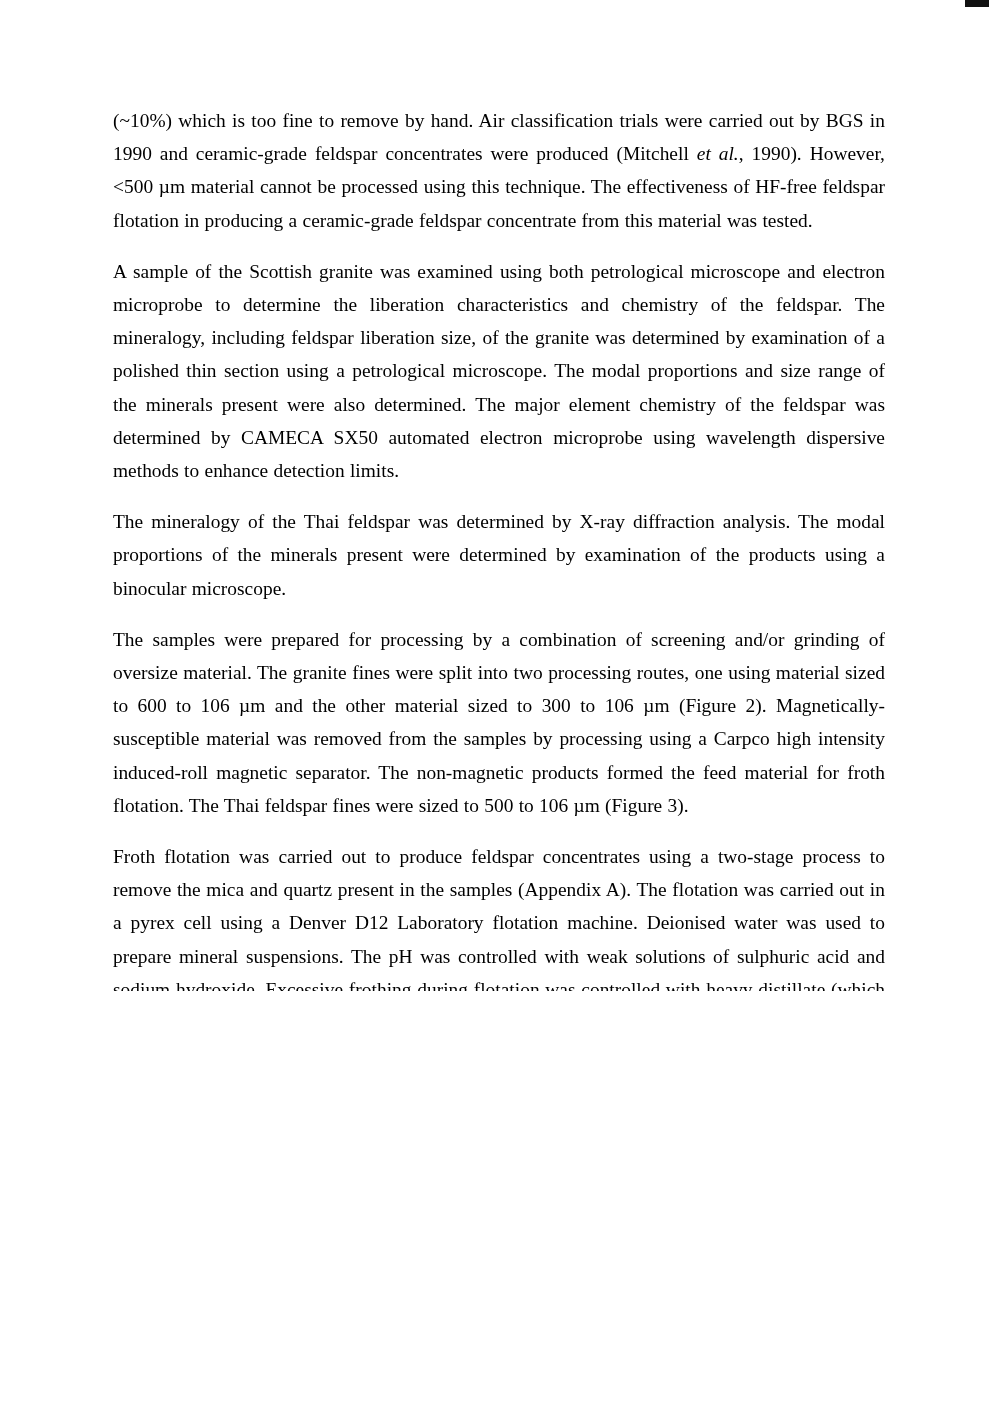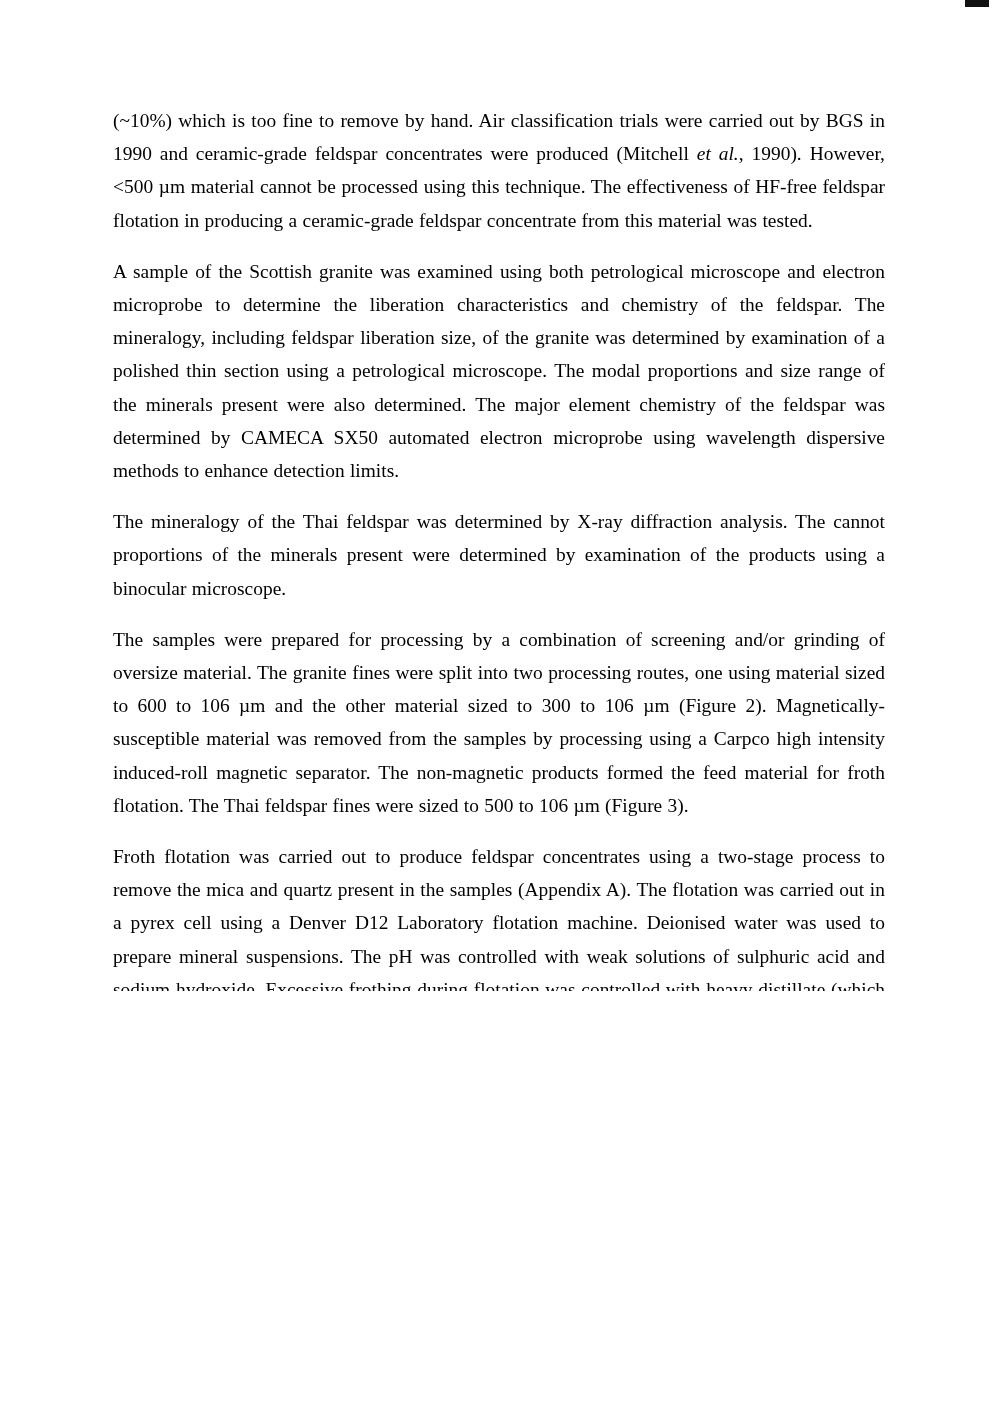--- a/index.html
+++ b/index.html
@@ -89,20 +89,20 @@
       <div class="edge-dash darker" style="left: 905px; top: 1397px; width: 30px;"></div>
     </div>
 
   <div class="body-text">
 
     <p class="para"><span>(~10%) which is too fine to remove by hand. Air classification trials were carried out by BGS in 1990 and ceramic-grade feldspar concentrates were produced (Mitchell </span><i>et al.</i><span>, 1990). However, &lt;500 µm material cannot be processed using this technique. The effectiveness of HF-free feldspar flotation in producing a ceramic-grade feldspar concentrate from this material was tested.</span></p>
 
 
     <p class="para">A sample of the Scottish granite was examined using both petrological microscope and electron microprobe to determine the liberation characteristics and chemistry of the feldspar. The mineralogy, including feldspar liberation size, of the granite was determined by examination of a polished thin section using a petrological microscope. The modal proportions and size range of the minerals present were also determined. The major element chemistry of the feldspar was determined by CAMECA SX50 automated electron microprobe using wavelength dispersive methods to enhance detection limits.</p>
 
-    <p class="para">The mineralogy of the Thai feldspar was determined by X-ray diffraction analysis. The cannot proportions of the minerals present were determined by examination of the products using a binocular microscope.</p>
+    <p class="para">The mineralogy of the Thai feldspar was determined by X-ray diffraction analysis. The modal proportions of the minerals present were determined by examination of the products using a binocular microscope.</p>
 
     <p class="para">The samples were prepared for processing by a combination of screening and/or grinding of oversize material. The granite fines were split into two processing routes, one using material sized to 600 to 106 µm and the other material sized to 300 to 106 µm (Figure 2). Magnetically-susceptible material was removed from the samples by processing using a Carpco high intensity induced-roll magnetic separator. The non-magnetic products formed the feed material for froth flotation. The Thai feldspar fines were sized to 500 to 106 µm (Figure 3).</p>
 
     <p class="para">Froth flotation was carried out to produce feldspar concentrates using a two-stage process to remove the mica and quartz present in the samples (Appendix A). The flotation was carried out in a pyrex cell using a Denver D12 Laboratory flotation machine. Deionised water was used to prepare mineral suspensions. The pH was controlled with weak solutions of sulphuric acid and sodium hydroxide. Excessive frothing during flotation was controlled with heavy distillate (which partially neutralizes the effect of the surfactant). In the first stage mica was floated away from the quartz and feldspar. The reagents used were alkylamine acetate (‘Armoflote 64’ from Akzo Nobel) as collector and methyl isobutyl carbinol (MIBC) as frother. In the second stage feldspar was floated away from quartz. The reagents used were a fatty acid derivative/Butan-2-ol collector (‘Armoflote 543’, and ‘Lilaflot OT 36’ in later trials, from Akzo Nobel) and MIBC as frother. Flotation was repeated several times in order to maximise the amount of separation. Prior to each repeated flotation the samples were washed in hot water and detergent in order to remove reagent residues.</p>
 
   </div>
 </div>
 
 </body></html>

